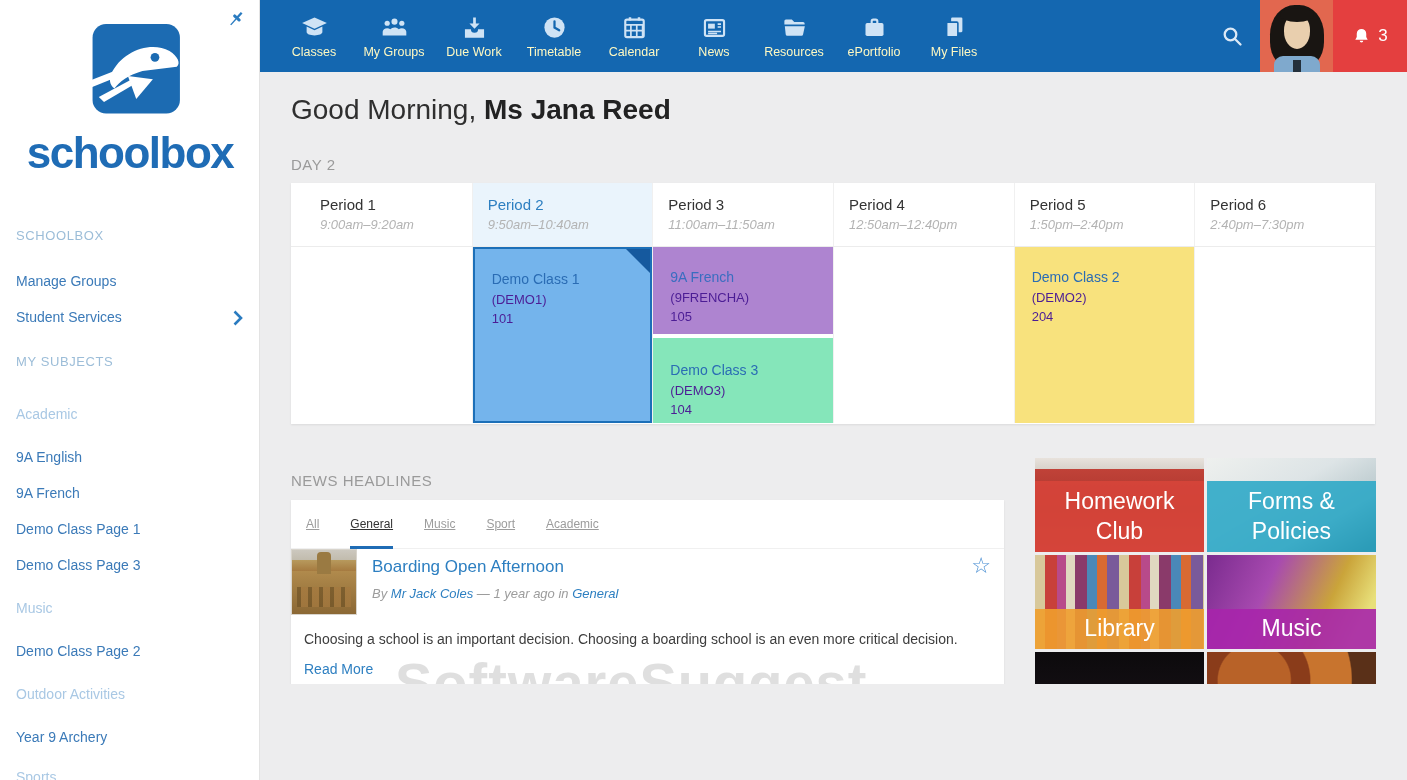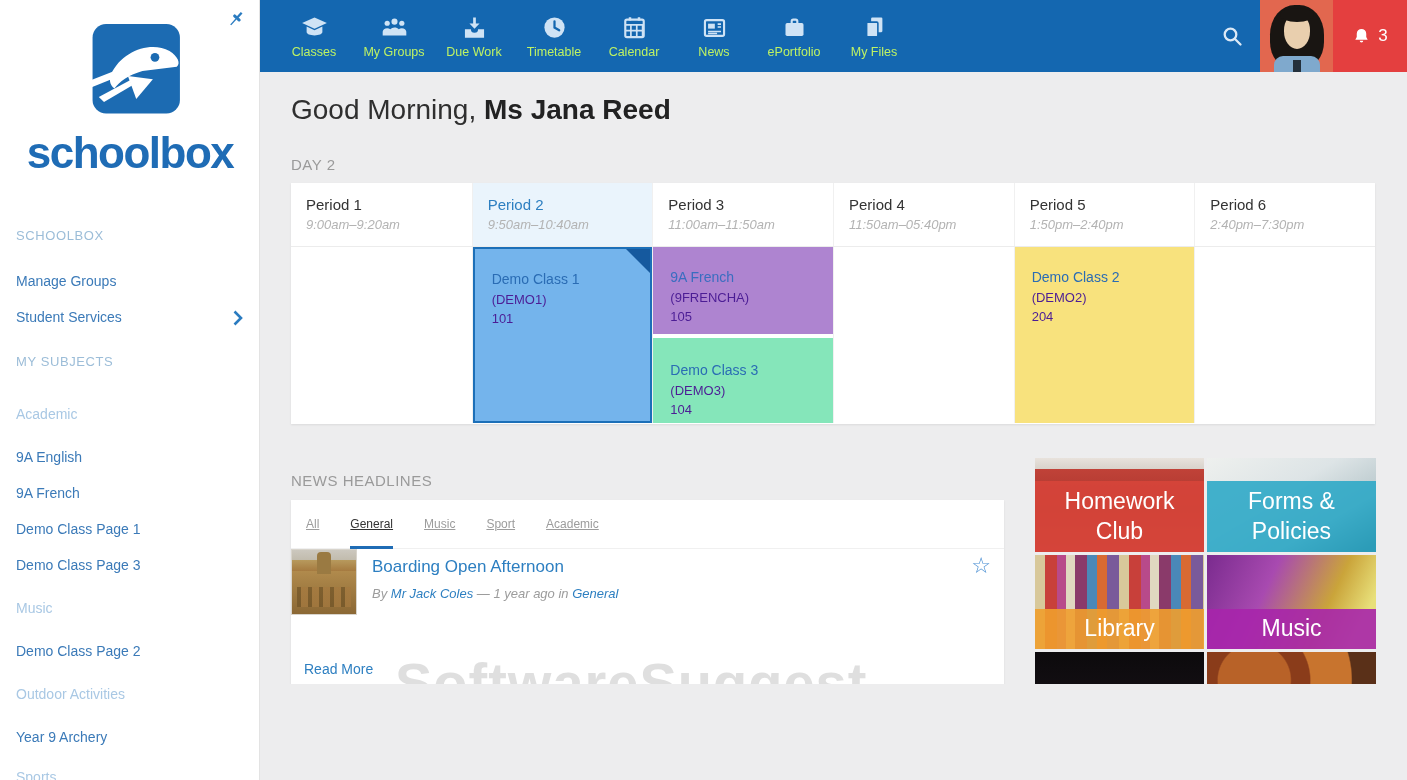--- a/index.html
+++ b/index.html
@@ -15,21 +15,21 @@
   .sb-sec { position:absolute; left:16px; font-size:13px; letter-spacing:.6px; color:#9cbdd8; font-weight:400; }
   .sb-sub { position:absolute; left:16px; font-size:14px; color:#a9c8e4; }
   .sb-link { position:absolute; left:16px; font-size:14px; color:#3b7ab8; cursor:pointer; white-space:nowrap; }
   .sb-chevron { position:absolute; right:16px; top:310px; width:10px; height:16px; cursor:pointer; }
 
   
   .topnav { position:absolute; left:260px; top:0; width:1147px; height:72px; background:#1467b0; display:flex; align-items:stretch; z-index:6; }
   .nav-items { display:flex; padding-left:14px; }
   .nav-item { width:80px; display:flex; flex-direction:column; align-items:center; justify-content:center; gap:4px; cursor:pointer; }
   .nav-icon { height:28px; display:flex; align-items:flex-end; }
-  .nav-label { font-size:12.5px; color:#bef264; }
+  .nav-label { font-size:12.5px; color:#fef9c3; }
   .nav-right { margin-left:auto; display:flex; align-items:stretch; }
   .search-btn { width:56px; display:flex; align-items:center; justify-content:center; cursor:pointer; }
   .avatar-btn { width:73px; background:#e2674f; position:relative; overflow:hidden; cursor:pointer; }
   .av-hair { position:absolute; left:10px; top:5px; width:54px; height:64px; background:#191512; border-radius:46% 46% 42% 42%; }
   .av-face { position:absolute; left:24px; top:14px; width:26px; height:35px; background:#e9cfae; border-radius:46% 46% 50% 50%; }
   .av-fringe { position:absolute; left:20px; top:8px; width:34px; height:14px; background:#191512; border-radius:50%; }
   .av-body { position:absolute; left:14px; bottom:-2px; width:46px; height:18px; background:#7fa9cd; border-radius:9px 9px 0 0; }
   .av-collar { position:absolute; left:33px; bottom:-2px; width:8px; height:14px; background:#23303c; }
   .bell-btn { width:74px; background:#e43f3f; display:flex; align-items:center; justify-content:center; gap:7px; cursor:pointer; }
   .bell-count { color:#fff; font-size:17px; }
@@ -37,21 +37,21 @@
   
   .main { position:absolute; left:260px; top:72px; width:1147px; height:612px; background:#ededee; overflow:hidden; }
   .greeting { position:absolute; left:31px; top:22px; font-size:28px; color:#2f2f2f; font-weight:400; }
   .greeting b { font-weight:700; color:#222; }
   .day-label { position:absolute; left:31px; top:84px; font-size:15px; color:#9a9a9a; letter-spacing:.5px; }
 
   
   .tt-panel { position:absolute; left:31px; top:111px; width:1084px; height:241px; background:#fff; box-shadow:0 1px 2px rgba(0,0,0,.08); }
   .tt-head { display:grid; grid-template-columns:repeat(6,1fr); height:64px; border-bottom:1px solid #ececec; }
   .tt-hcell { padding:13px 0 0 15px; border-left:1px solid #f0f0f0; cursor:pointer; }
-  .tt-hcell:first-child { border-left:none; }
+  .tt-hcell:first-child { border-left:none;margin-left:14px; }
   .tt-hcell.active { background:#eaf4fc; }
   .tt-pname { font-size:15px; color:#333; }
   .tt-hcell.active .tt-pname { color:#2d7fc1; }
   .tt-ptime { font-size:13px; color:#b3b3b3; font-style:italic; margin-top:4px; }
   .tt-body { display:grid; grid-template-columns:repeat(6,1fr); height:176px; }
   .tt-col { border-left:1px solid #f0f0f0; position:relative; background:#fff; }
   .tt-col:first-child { border-left:none; }
   .tt-class { position:absolute; left:0; right:0; padding:22px 14px 0 17px; cursor:pointer; }
   .tt-class .cl-title { font-size:14px; color:#2a6cb4; margin-bottom:5px; }
   .tt-class .cl-code, .tt-class .cl-room { font-size:13px; color:#4c1d95; margin-bottom:4px; }
@@ -219,20 +219,29 @@
         <svg width="27" height="27" viewBox="0 0 24 24">
             <rect x="3.5" y="5.5" width="17" height="14" rx="1.5" fill="none" stroke="#cfe3f5" stroke-width="1.9"></rect>
             <rect x="6.3" y="8.6" width="6" height="4.4" fill="#cfe3f5"></rect>
             <path d="M14.8 9h3M14.8 11.5h3M6.3 15.5h11.5M6.3 17.3h8" stroke="#cfe3f5" stroke-width="1.4"></path>
           </svg>
       </span>
       <span class="nav-label">News</span>
     </div>
 
 
+    <div class="nav-item">
+      <span class="nav-icon">
+        <svg width="27" height="27" viewBox="0 0 24 24" fill="#cfe3f5">
+            <path d="M3 6.2A1.4 1.4 0 0 1 4.4 4.8h5.2L11.8 7h7.8A1.4 1.4 0 0 1 21 8.4v1H3z"></path>
+            <path d="M3.4 10.8h17.8l-1.6 7.4a1.4 1.4 0 0 1-1.4 1.1H5.6a1.4 1.4 0 0 1-1.4-1.1z"></path>
+          </svg>
+      </span>
+      <span class="nav-label">Resources</span>
+    </div>
 
     <div class="nav-item">
       <span class="nav-icon">
         <svg width="27" height="27" viewBox="0 0 24 24" fill="#cfe3f5">
             <rect x="4" y="8" width="16" height="11.5" rx="1.5"></rect>
             <path d="M9.5 8V6.4A1.4 1.4 0 0 1 10.9 5h2.2a1.4 1.4 0 0 1 1.4 1.4V8" fill="none" stroke="#cfe3f5" stroke-width="1.9"></path>
           </svg>
       </span>
       <span class="nav-label">ePortfolio</span>
     </div>
@@ -290,21 +299,21 @@
       <div class="tt-hcell active">
         <div class="tt-pname">Period 2</div>
         <div class="tt-ptime">9:50am–10:40am</div>
       </div>
       <div class="tt-hcell">
         <div class="tt-pname">Period 3</div>
         <div class="tt-ptime">11:00am–11:50am</div>
       </div>
       <div class="tt-hcell">
         <div class="tt-pname">Period 4</div>
-        <div class="tt-ptime">11:50am–05:40pm</div>
+        <div class="tt-ptime">12:50am–12:40pm</div>
       </div>
       <div class="tt-hcell">
         <div class="tt-pname">Period 5</div>
         <div class="tt-ptime">1:50pm–2:40pm</div>
       </div>
       <div class="tt-hcell">
         <div class="tt-pname">Period 6</div>
         <div class="tt-ptime">2:40pm–7:30pm</div>
       </div>
     </div>
@@ -352,20 +361,21 @@
     </div>
     <div class="news-thumb"></div>
     <div class="news-title">Boarding Open Afternoon</div>
     <div class="news-byline">
       <span>By</span>
       <a>Mr Jack Coles</a>
       <span>— 1 year ago in</span>
       <a>General</a>
     </div>
     <div class="news-star">☆</div>
+    <div class="news-excerpt">Choosing a school is an important decision. Choosing a boarding school is an even more critical decision.</div>
     <div class="news-readmore">Read More</div>
     <div class="news-footer">
       <span class="view-more">VIEW MORE</span>
     </div>
   </div>
 
   <div class="watermark"><span style="font-size:56px">SoftwareSuggest</span><span>.com</span></div>
 
   <div class="red-strip"></div>
 

